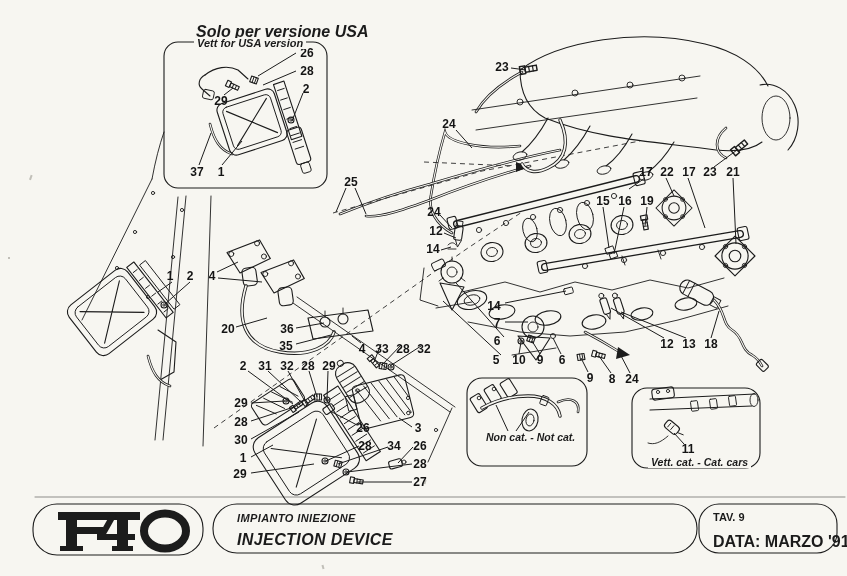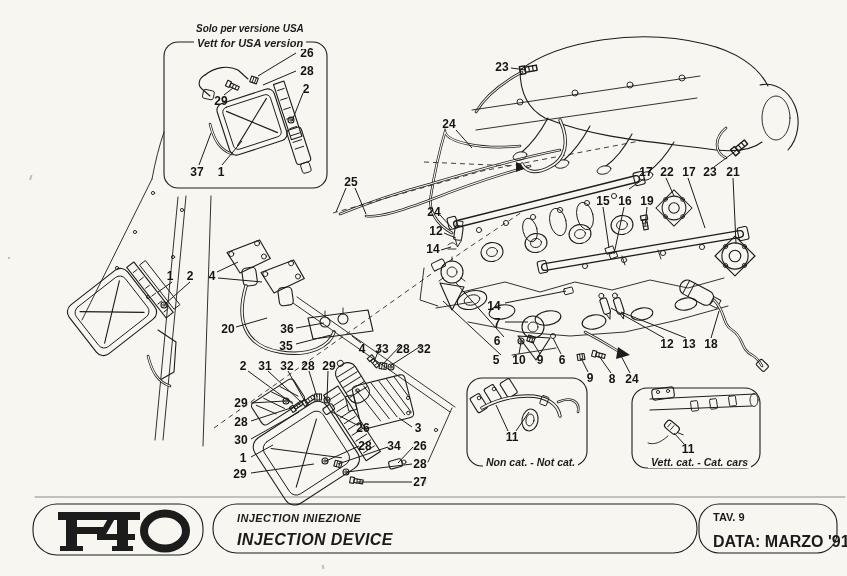--- a/index.html
+++ b/index.html
@@ -479,24 +479,24 @@
         <text x="612" y="379" class="callout">8</text>
         <text x="632" y="379" class="callout">24</text>
         <text x="667" y="344" class="callout">12</text>
         <text x="689" y="344" class="callout">13</text>
         <text x="711" y="344" class="callout">18</text>
         <text x="512" y="437" class="callout">11</text>
         <text x="688" y="449" class="callout">11</text>
       </g>
 </svg>
 
-<div class="lbl it" style="left:196px;top:24px;font-size:10px;">Solo per versione USA</div>
+<div class="lbl it" style="left:196px;top:24px;font-size:16px;">Solo per versione USA</div>
 <div class="lbl it onpaper" style="left:194px;top:38px;font-size:11px;">Vett for USA version</div>
 
-<div class="lbl it onpaper" style="left:483px;top:457px;font-size:10.5px;">Non cat. - Not cat.</div>
+<div class="lbl it onpaper" style="left:483px;top:432px;font-size:10.5px;">Non cat. - Not cat.</div>
 <div class="lbl it onpaper" style="left:648px;top:457px;font-size:10.5px;text-align:center;">Vett. cat. - Cat. cars</div>
 
-<div class="lbl it" style="left:237px;top:513px;font-size:11px;letter-spacing:0.4px;">INJECTION INIEZIONE</div>
+<div class="lbl it" style="left:237px;top:513px;font-size:11px;letter-spacing:0.4px;">IMPIANTO INIEZIONE</div>
 <div class="lbl it" style="left:237px;top:532px;font-size:16px;letter-spacing:0.4px;">INJECTION DEVICE</div>
 <div class="lbl bd" style="left:713px;top:512px;font-size:11px;">TAV. 9</div>
 <div class="lbl bd" style="left:713px;top:534px;font-size:16px;">DATA: MARZO '91</div>
 
 </div>
 
 </body></html>

